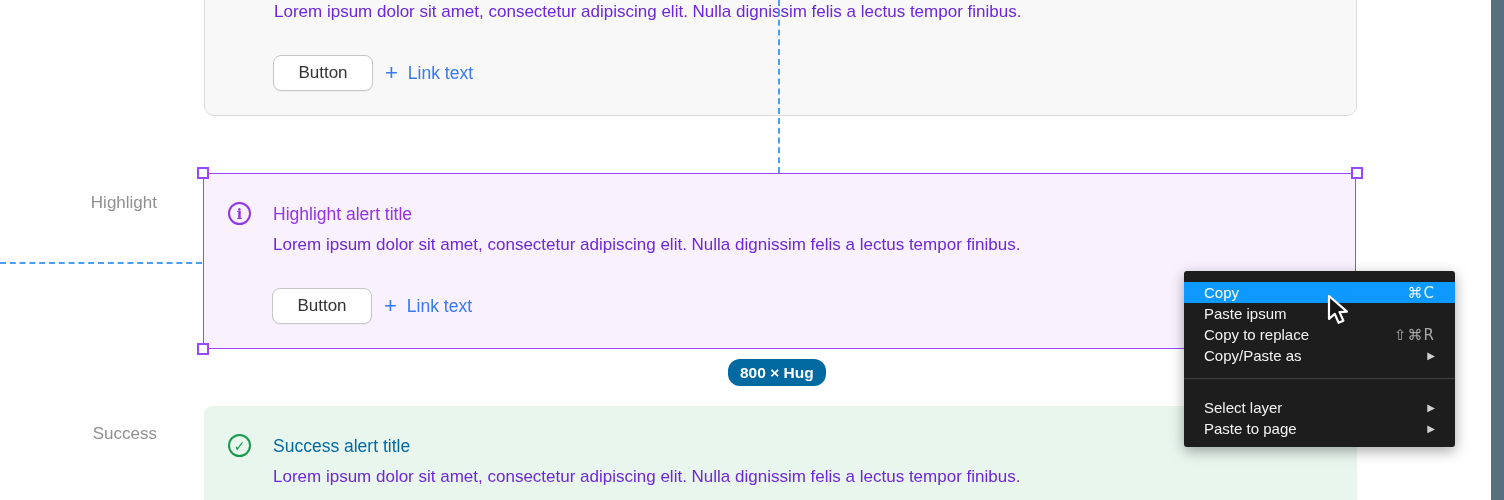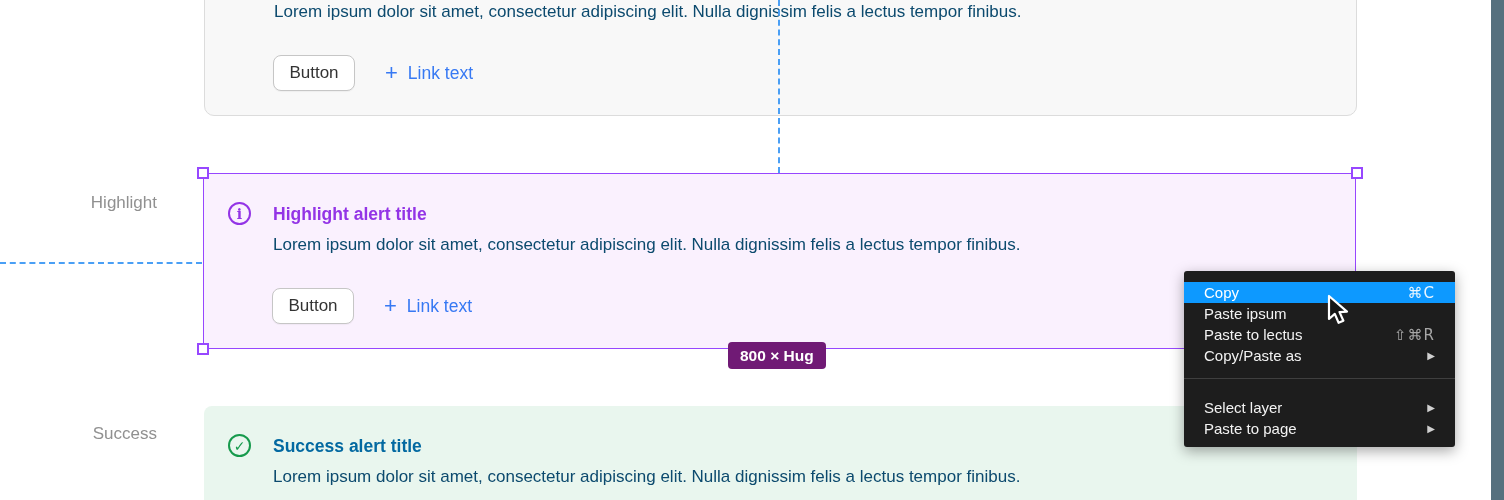--- a/index.html
+++ b/index.html
@@ -47,33 +47,33 @@
 
   .a-icon {
     position:absolute; left:24px; top:28px; width:23px; height:23px;
     border-radius:50%; display:flex; align-items:center; justify-content:center;
     font-weight:bold;
   }
   .a-icon.info  { border:2px solid #9334e6; color:#9334e6; font-size:14px; font-family:"DejaVu Serif",serif; }
   .a-icon.check { border:2px solid #169a4c; color:#169a4c; font-size:14px; }
 
   .a-title {
-    position:absolute; left:69px; top:30px; font-size:17.5px; font-weight:700;
+    position:absolute; left:69px; top:30px; font-size:17.5px; font-weight:400;
     white-space:nowrap;
   }
   .highlight-card .a-title { color:#9334e6; }
   .success-card  .a-title { color:#0369a1; }
 
   .a-body {
-    position:absolute; left:69px; top:61px; font-size:17px; color:#0c4a6e;
+    position:absolute; left:69px; top:61px; font-size:17px; color:#6d28d9;
     white-space:nowrap; line-height:20px;
   }
 
   .a-button {
-    position:absolute; left:68px; top:114px; width:82px; height:36px;
+    position:absolute; left:68px; top:114px; width:100px; height:36px;
     background:#ffffff; border:1px solid #c6c6c6; border-radius:8px;
     font-size:17px; color:#333333; display:flex; align-items:center; justify-content:center;
     box-shadow:0 1px 1px rgba(0,0,0,0.04);
     font-family:inherit;
   }
 
   .a-link {
     position:absolute; left:180px; top:114px; height:36px;
     display:flex; align-items:center; gap:10px; cursor:default;
   }
@@ -85,22 +85,22 @@
     position:absolute; width:12px; height:12px; background:#ffffff;
     border:2px solid #9747ff; z-index:3;
   }
   .h-tl { left:197px; top:167px; }
   .h-tr { left:1351px; top:167px; }
   .h-bl { left:197px; top:343px; }
   .h-br { left:1351px; top:343px; }
 
   
   .size-badge {
-    position:absolute; left:728px; top:342px; height:27px; padding:0 12px;
-    background:#701a75; color:#ffffff; border-radius:4px;
+    position:absolute; left:728px; top:359px; height:27px; padding:0 12px;
+    background:#0369a1; color:#ffffff; border-radius:12px;
     font-size:15.5px; font-weight:600; display:flex; align-items:center;
     z-index:5; white-space:nowrap;
   }
 
   
   .menu {
     position:absolute; left:1184px; top:271px; width:271px;
     background:#1d1d1d; border-radius:3px; padding:11px 0 8px 0;
     z-index:10; box-shadow:0 4px 14px rgba(0,0,0,0.35);
   }
@@ -175,21 +175,21 @@
 
 <div class="menu">
   <div class="menu-item active">
     <span>Copy</span>
     <span class="shortcut">⌘C</span>
   </div>
   <div class="menu-item">
     <span>Paste ipsum</span>
   </div>
   <div class="menu-item">
-    <span>Paste to lectus</span>
+    <span>Copy to replace</span>
     <span class="shortcut">⇧⌘R</span>
   </div>
   <div class="menu-item">
     <span>Copy/Paste as</span>
     <span class="submenu-arrow">▶</span>
   </div>
   <div class="menu-sep"></div>
   <div class="menu-item">
     <span>Select layer</span>
     <span class="submenu-arrow">▶</span>

